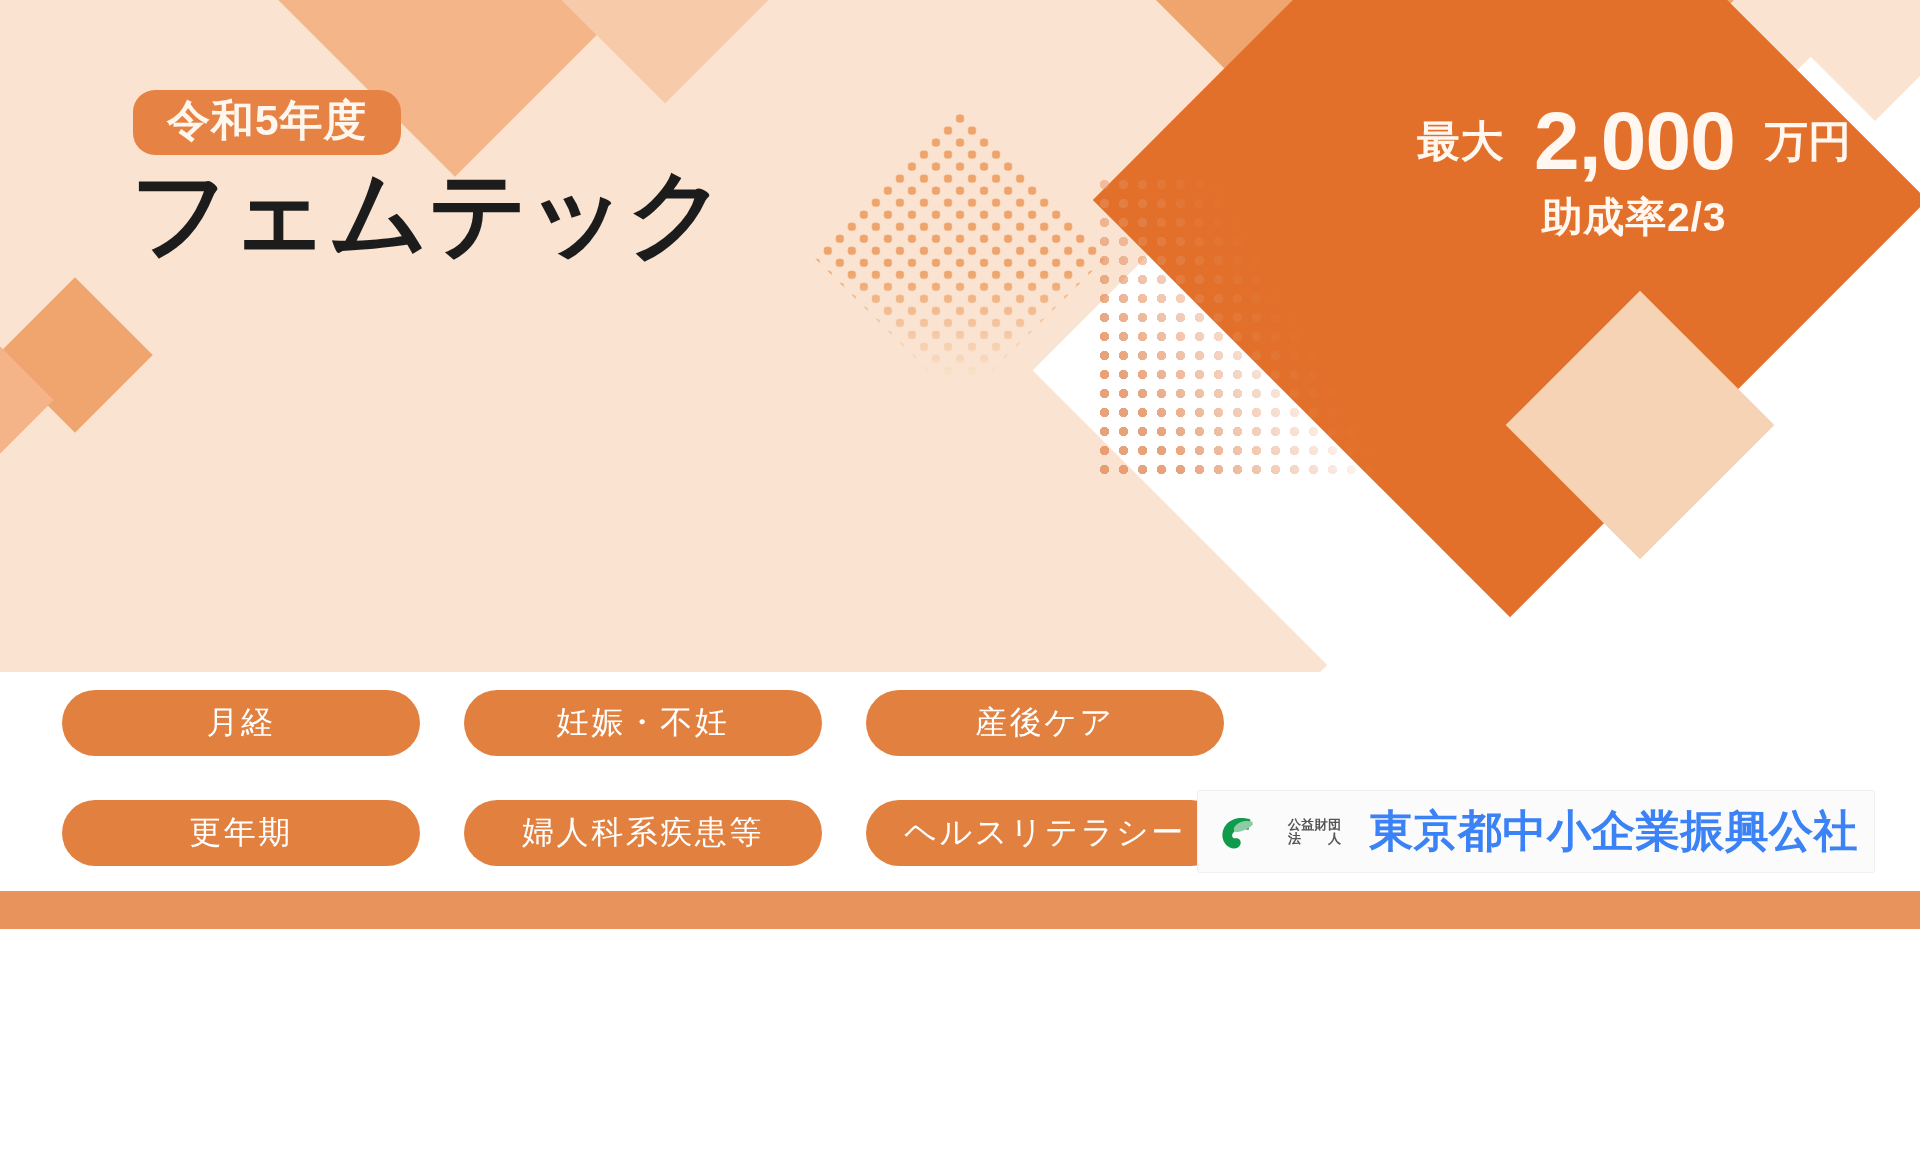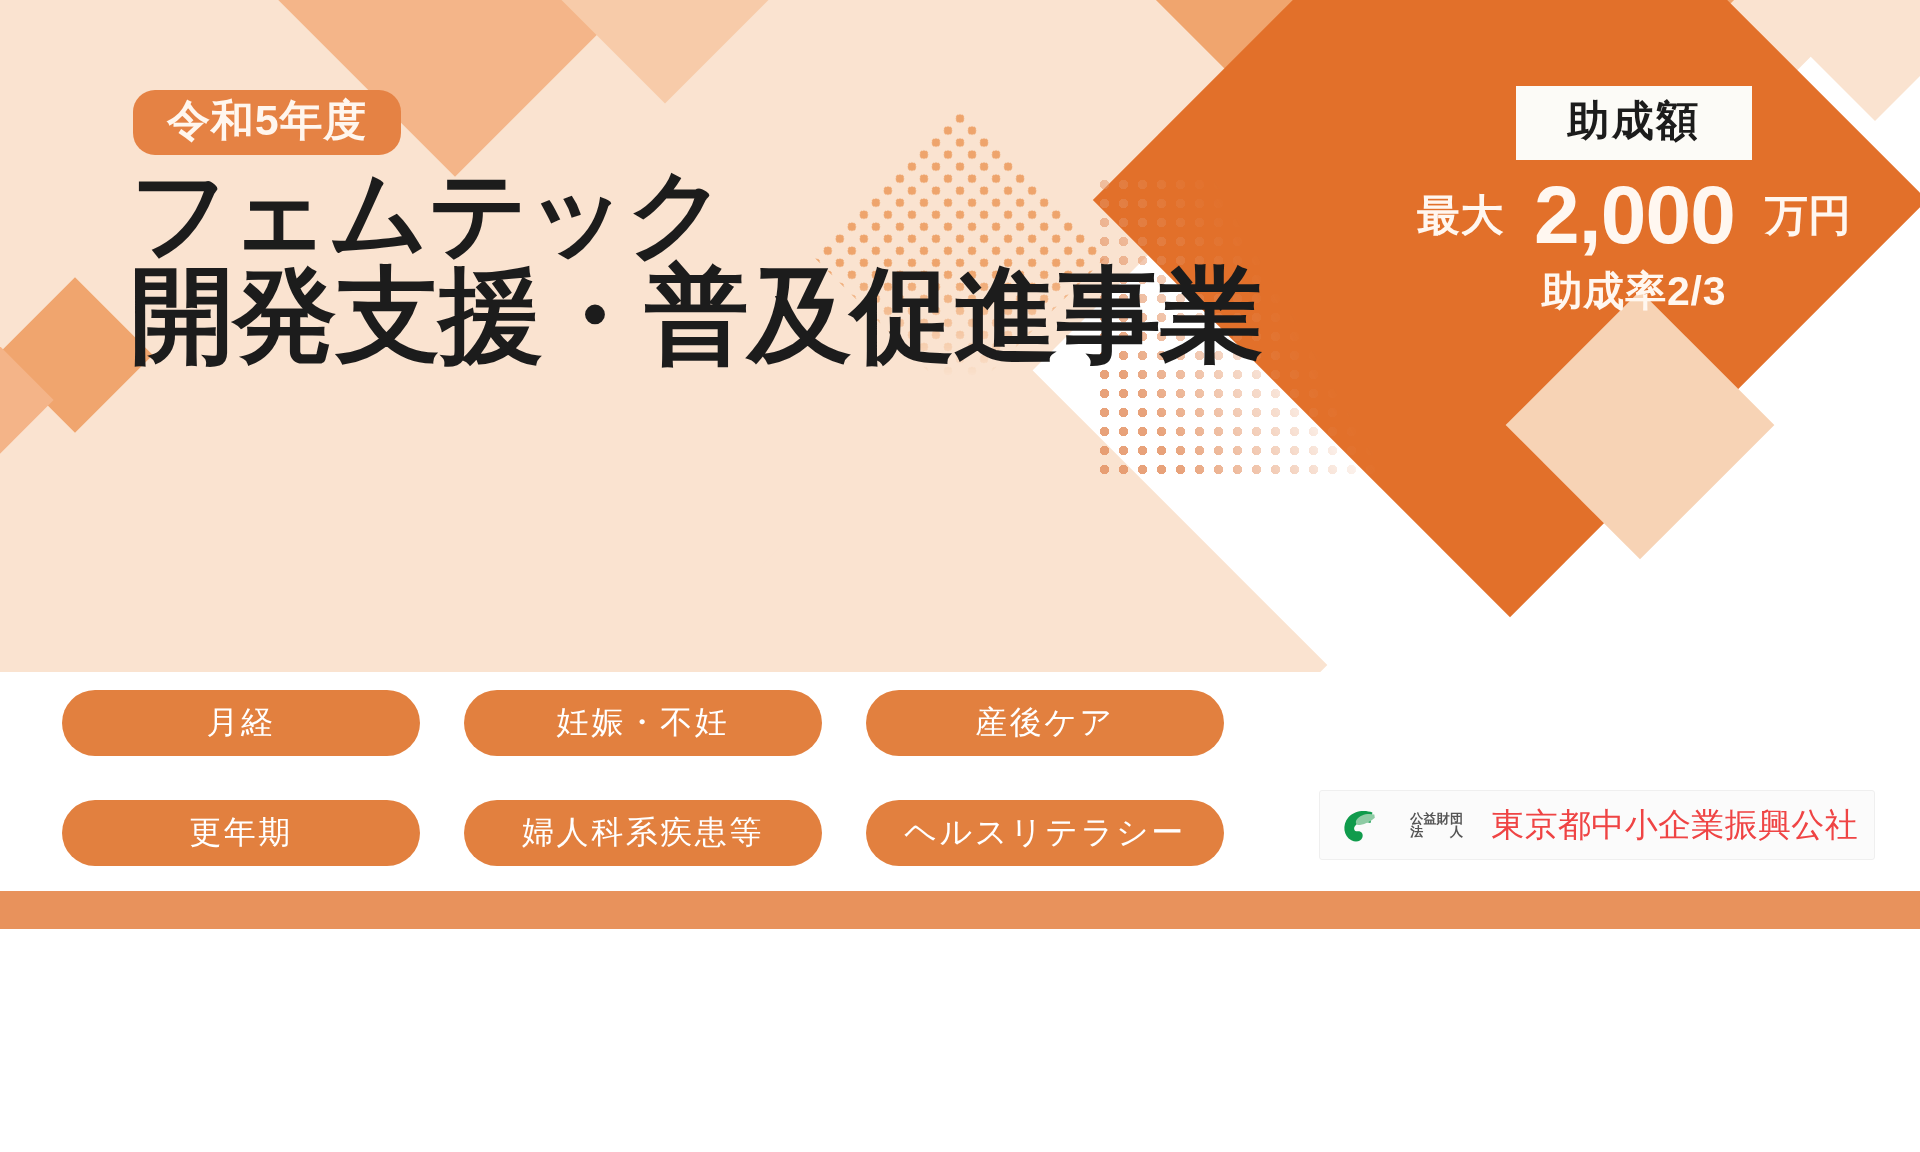--- a/index.html
+++ b/index.html
@@ -100,21 +100,21 @@
     position:absolute;right:45px;top:790px;
     background:#FBFBFB;border:1px solid #EFEFEF;
     display:flex;align-items:center;gap:28px;
     padding:11px 16px;border-radius:3px;
   }
   .logo-mark{width:46px;height:46px;flex:0 0 46px;}
   .logo-kind{
     font-size:13px;line-height:1.02;color:#555;letter-spacing:.02em;
     white-space:pre-line;font-weight:700;text-align:left;
   }
-  .logo-name{font-size:33px;color:#ef4444;letter-spacing:.01em;white-space:nowrap;}
+  .logo-name{font-size:44px;color:#3b82f6;letter-spacing:.01em;white-space:nowrap;font-weight:bold;}
 
   
   .divider{position:absolute;left:0;top:891px;width:1920px;height:38px;background:#E8925C;}
 
   
   .bottom{position:absolute;left:0;top:929px;width:1920px;height:223px;background:#fff;}
 </style>
 </head>
 <body>
 
@@ -136,25 +136,23 @@
     <div class="orange-diamond od-tiny-left"></div>
     <div class="white-bottom"></div>
   </div>
 
   <div class="content">
 
     <div class="year-badge">令和5年度</div>
 
     <div class="headline">
       <div class="hl-line hl2">フェムテック</div>
-      <div class="hl-line hl3">開発支援・普及促進事業</div>
     </div>
 
     <div class="subsidy">
-      <span class="subsidy-label">助成額</span>
       <div class="subsidy-amount">
         <span class="sa-pre">最大</span>
         <span class="sa-num">2,000</span>
         <span class="sa-post">万円</span>
       </div>
       <div class="subsidy-rate">助成率2/3</div>
     </div>
 
     <div class="pills">
       <div class="pill">月経</div>

